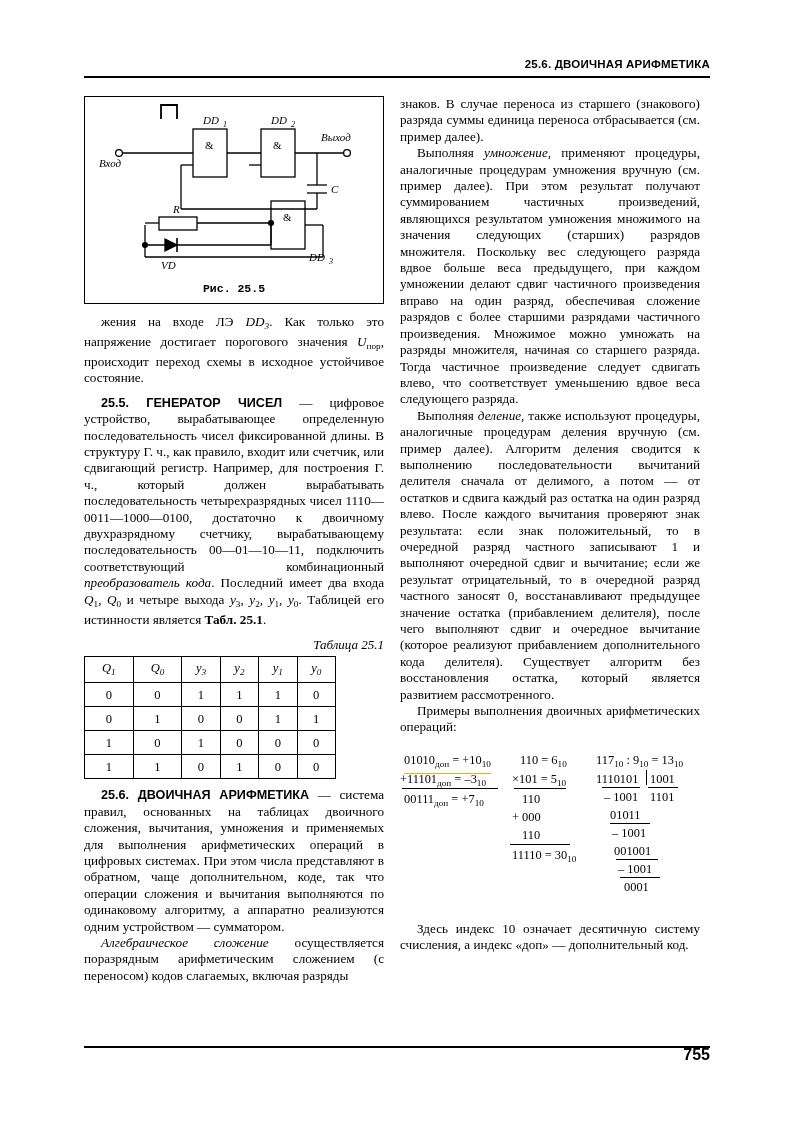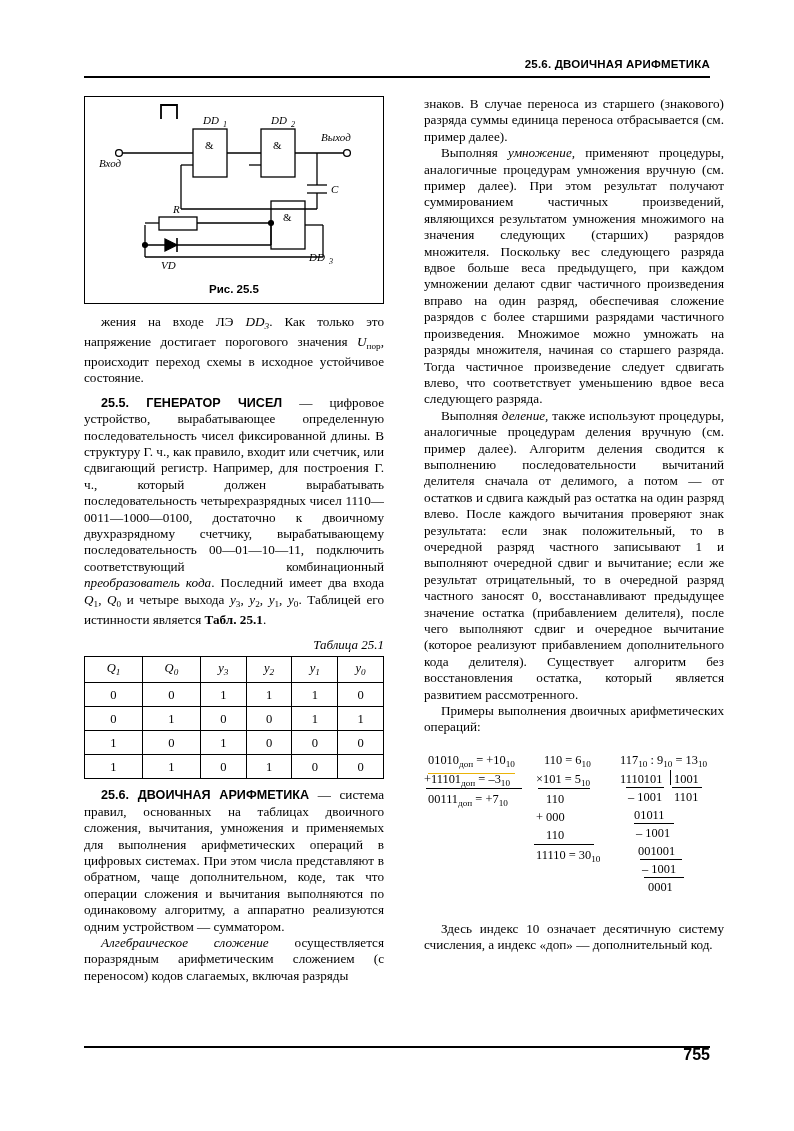--- a/index.html
+++ b/index.html
@@ -44,40 +44,40 @@
   
   .col {
     position: absolute;
     top: 96px;
     width: 300px;
     font-size: 13.2px;
     line-height: 16.4px;
     text-align: justify;
   }
   .col-left { left: 84px; }
-  .col-right { left: 424px; }
+  .col-right { left: 400px; }
 
   p { margin: 0; text-indent: 17px; }
   p.noind { text-indent: 0; }
 
   
   .figure-box {
     position: relative;
     width: 300px;
     height: 208px;
     border: 1.6px solid #000;
     box-sizing: border-box;
     margin-bottom: 10px;
   }
   .fig-caption {
     position: absolute;
     left: 0; right: 0;
     bottom: 6px;
     text-align: center;
-    font-family: Liberation Sans, sans-serif;
+    font-family: Liberation Mono, monospace;
     font-weight: bold;
     font-size: 11.5px;
   }
   .fig-svg { position: absolute; left: 0; top: 0; }
 
   
   .sec-num {
     font-family: "Liberation Sans", sans-serif;
     font-weight: bold;
     font-size: 12.6px;
@@ -87,21 +87,21 @@
 
   
   .table-label {
     font-style: italic;
     font-size: 13px;
     text-align: right;
     margin: 9px 0 3px 0;
   }
   table.truth {
     border-collapse: collapse;
-    width: 300px;
+    width: 252px;
     font-size: 12.6px;
   }
   table.truth th, table.truth td {
     border: 1px solid #000;
     text-align: center;
     height: 21px;
     font-weight: normal;
   }
   table.truth th {
     font-style: italic;

